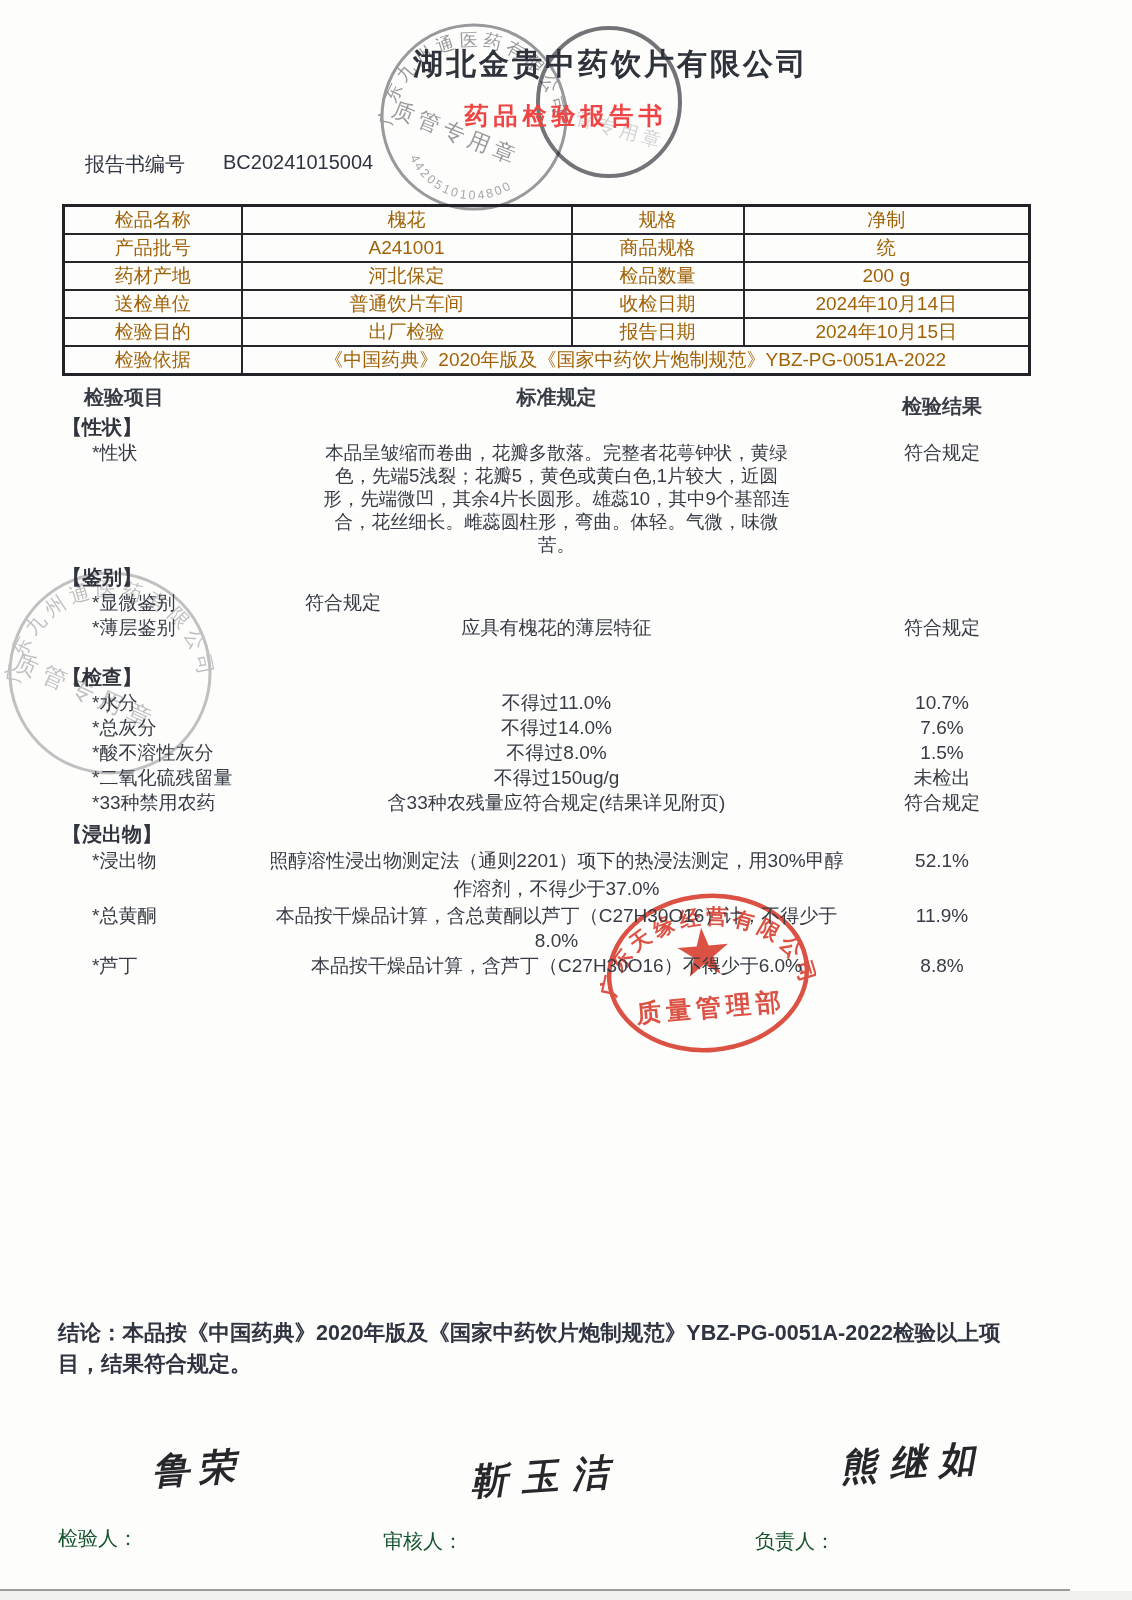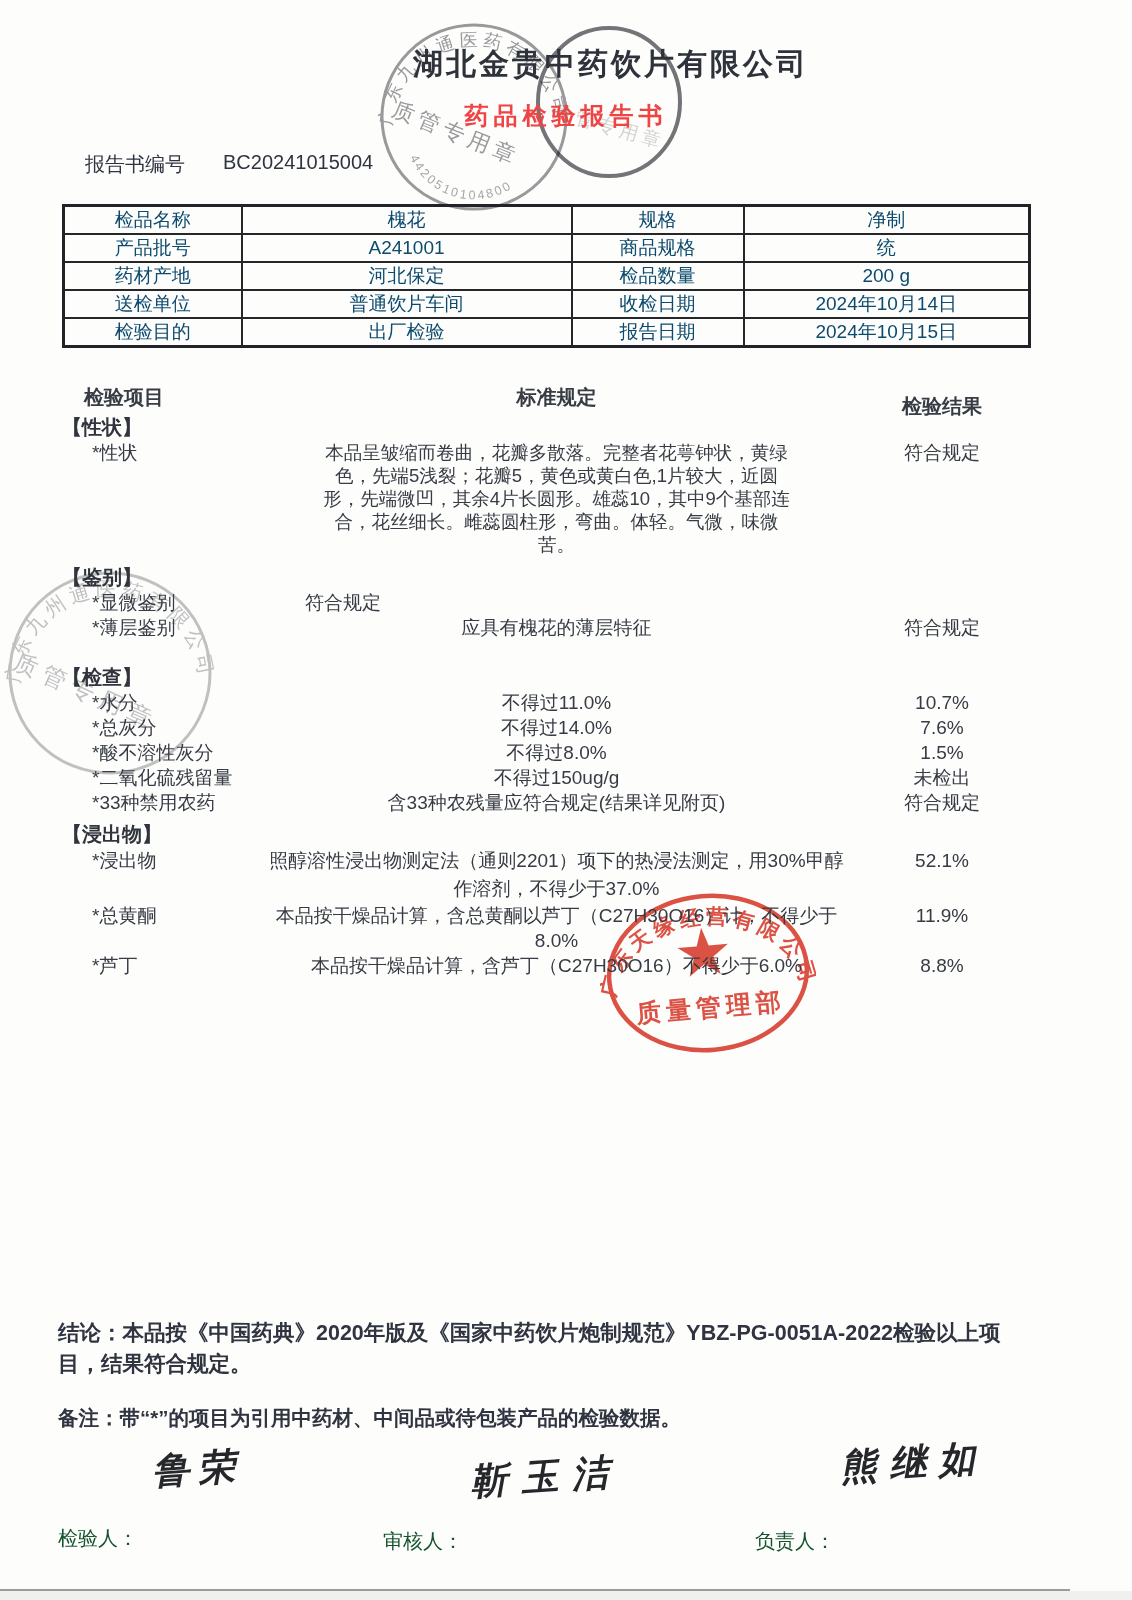--- a/index.html
+++ b/index.html
@@ -10,21 +10,21 @@
     color:#363b44;
   }
   
   .company-title{position:absolute;top:44px;left:0;width:100%;text-align:center;
     font-size:30px;font-weight:bold;letter-spacing:3px;color:#2e323a;padding-left:45px;}
   .doc-title{position:absolute;top:100px;left:0;width:100%;text-align:center;
     font-size:24px;font-weight:bold;letter-spacing:5px;color:#ef4444;}
   .report-no{position:absolute;top:151px;left:85px;font-size:20px;display:flex;gap:38px;color:#2f3440;}
   
   .info-table{position:absolute;top:204px;left:62px;width:966px;
-    border-collapse:collapse;font-size:19px;table-layout:fixed;color:#0c4a6e;
+    border-collapse:collapse;font-size:19px;table-layout:fixed;color:#a16207;
     border:3px solid #212329;}
   .info-table td{border:2px solid #25272b;height:26px;text-align:center;
     padding:0 4px;overflow:hidden;white-space:nowrap;}
   
   .results{position:absolute;top:384px;left:62px;width:966px;font-size:19px;}
   .r-head{display:flex;height:30px;font-weight:bold;font-size:20px;align-items:flex-start;}
   .r-item{width:195px;padding-left:30px;box-sizing:border-box;white-space:nowrap;}
   .r-head .r-item{padding-left:22px;}
   .r-std{flex:1;text-align:center;padding:0 8px;}
   .r-res{width:172px;text-align:center;}
@@ -143,20 +143,24 @@
       <td>普通饮片车间</td>
       <td>收检日期</td>
       <td>2024年10月14日</td>
     </tr>
     <tr>
       <td>检验目的</td>
       <td>出厂检验</td>
       <td>报告日期</td>
       <td>2024年10月15日</td>
     </tr>
+    <tr>
+      <td>检验依据</td>
+      <td colspan="3">《中国药典》2020年版及《国家中药饮片炮制规范》YBZ-PG-0051A-2022</td>
+    </tr>
   </tbody>
     </table>
 
   <div class="results">
     <div class="r-head">
       <div class="r-item">检验项目</div>
       <div class="r-std">标准规定</div>
       <div class="r-res">检验结果</div>
     </div>
 
@@ -219,23 +223,20 @@
     </div>
     <div class="r-row">
       <div class="r-item">*芦丁</div>
       <div class="r-std">本品按干燥品计算，含芦丁（C27H30O16）不得少于6.0%</div>
       <div class="r-res">8.8%</div>
     </div>
   </div>
 
   <div class="conclusion">
     <span>结论：</span><span>本品按《中国药典》2020年版及《国家中药饮片炮制规范》YBZ-PG-0051A-2022检验以上项目，结果符合规定。</span>
-  </div>
-  <div class="remark">
-    <span>备注：</span><span>带“*”的项目为引用中药材、中间品或待包装产品的检验数据。</span>
   </div>
 
   <span class="sig-label" id="sig-label-1">检验人：</span>
   <span class="sig-name" id="sig-name-1">鲁荣</span>
   <span class="sig-label" id="sig-label-2">审核人：</span>
   <span class="sig-name" id="sig-name-2">靳玉洁</span>
   <span class="sig-label" id="sig-label-3">负责人：</span>
   <span class="sig-name" id="sig-name-3">熊继如</span>
 
   <div class="scan-line"></div>

